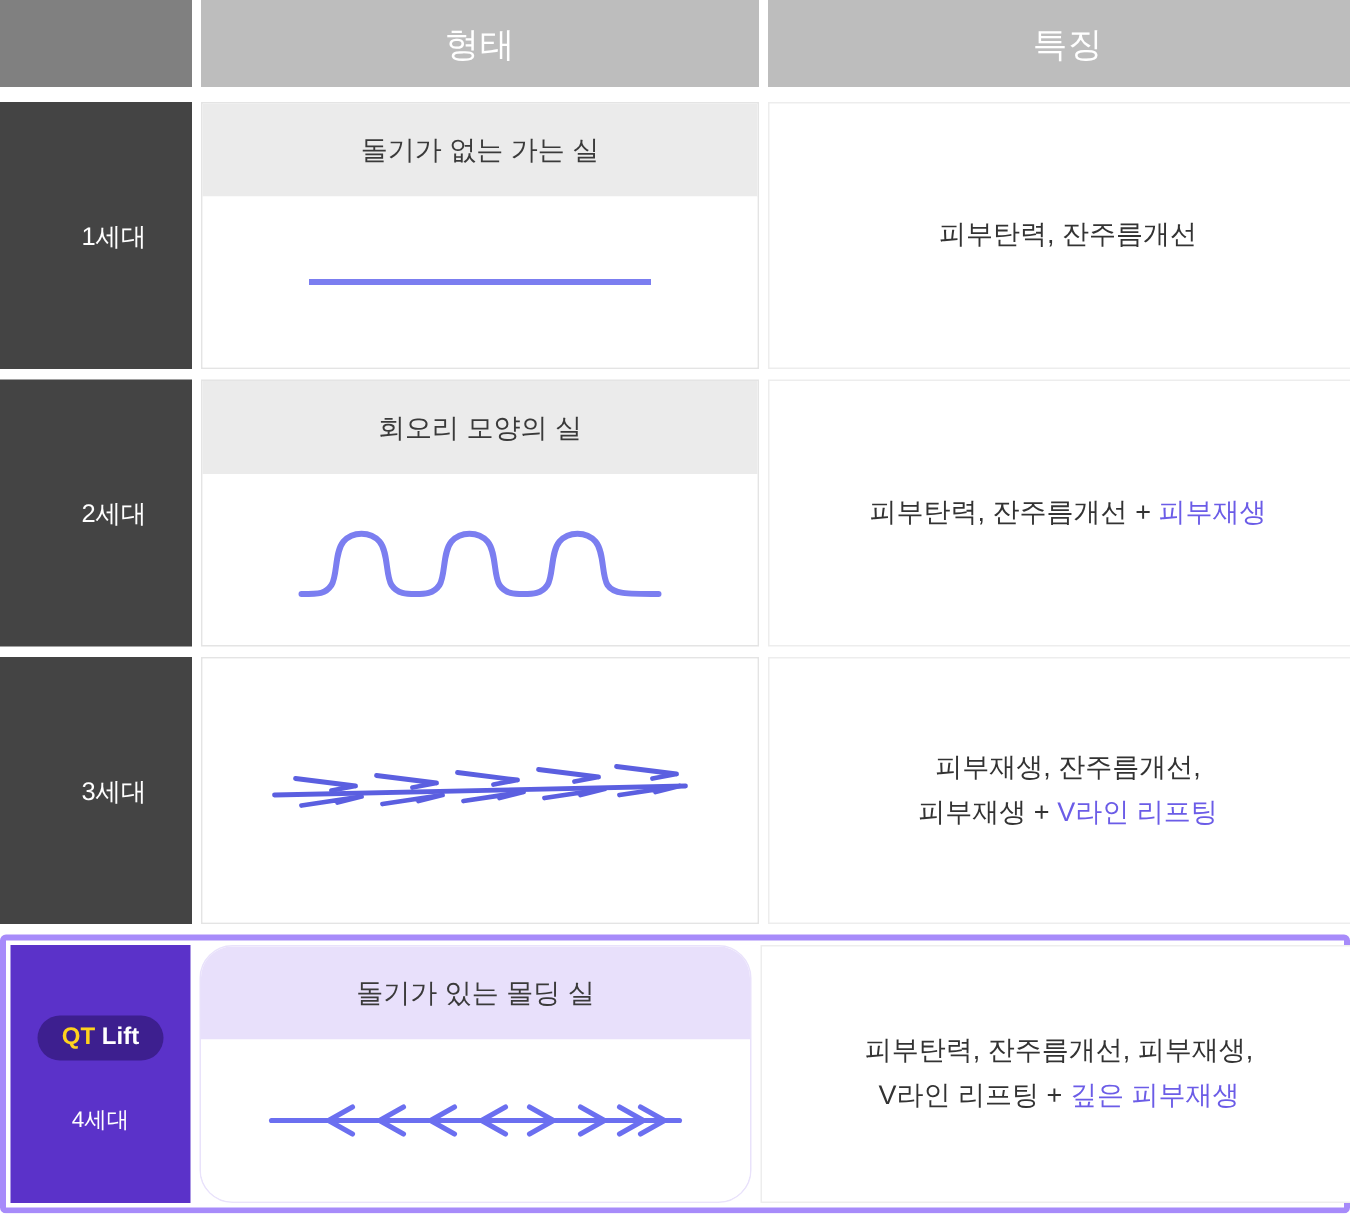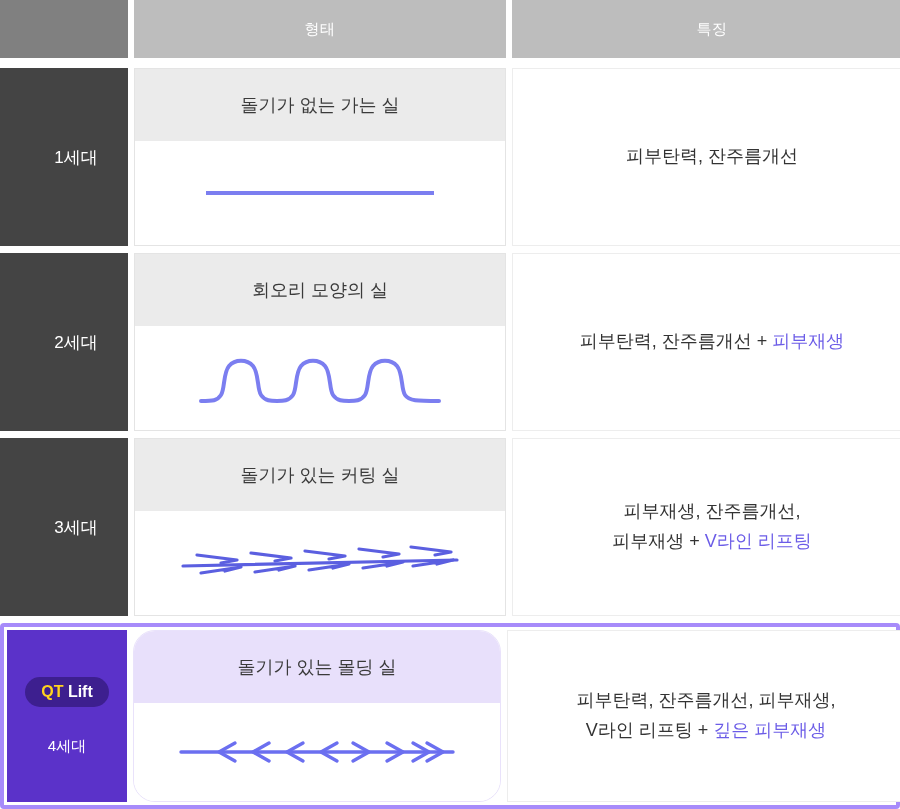--- a/index.html
+++ b/index.html
@@ -46,21 +46,21 @@
     height: 58px;
     margin-right: 6px;
   }
   .hdr-cell {
     background: #bdbdbd;
     height: 58px;
     display: flex;
     align-items: center;
     justify-content: center;
     color: #ffffff;
-    font-size: 15px;
+    font-size: 23px;
     font-weight: 400;
     letter-spacing: .5px;
   }
   .hdr-form { margin-right: 6px; }
 
   
   .body-row {
     height: 178px;
     margin-bottom: 7px;
     position: relative;
@@ -84,21 +84,21 @@
     background: #ffffff;
     border: 1px solid #e4e4e4;
     display: flex;
     flex-direction: column;
     margin-right: 6px;
     height: 100%;
     overflow: hidden;
   }
   .form-title {
     background: #ebebeb;
-    height: 72px;
+    height: 62px;
     display: flex;
     align-items: center;
     justify-content: center;
     color: #3a3a3a;
     font-size: 18px;
     font-weight: 400;
   }
   .form-art {
     flex: 1 1 auto;
     display: flex;
@@ -232,21 +232,20 @@
           <span>피부탄력, 잔주름개선 </span><span class="plus">+ </span><span class="accent">피부재생</span>
         </div>
       </div>
     </div>
 
     <div class="row body-row">
       <div class="col-gen gen-cell">
         <span>3세대</span>
       </div>
       <div class="col-form form-cell">
-        <div class="form-title">돌기가 있는 커팅 실</div>
         <div class="form-art">
           <svg width="290" height="44" viewBox="0 0 290 44" aria-hidden="true">
             <g stroke="#5b5fe0" stroke-width="3.2" fill="none" stroke-linecap="round">
 
               <line x1="8" y1="25" x2="282" y2="19"></line>
 
               <path d="M62,19 L22,14 M62,19 L46,22"></path>
               <path d="M116,17 L76,12 M116,17 L100,20"></path>
               <path d="M170,15 L130,10 M170,15 L154,18"></path>
               <path d="M224,13 L184,8 M224,13 L208,16"></path>

